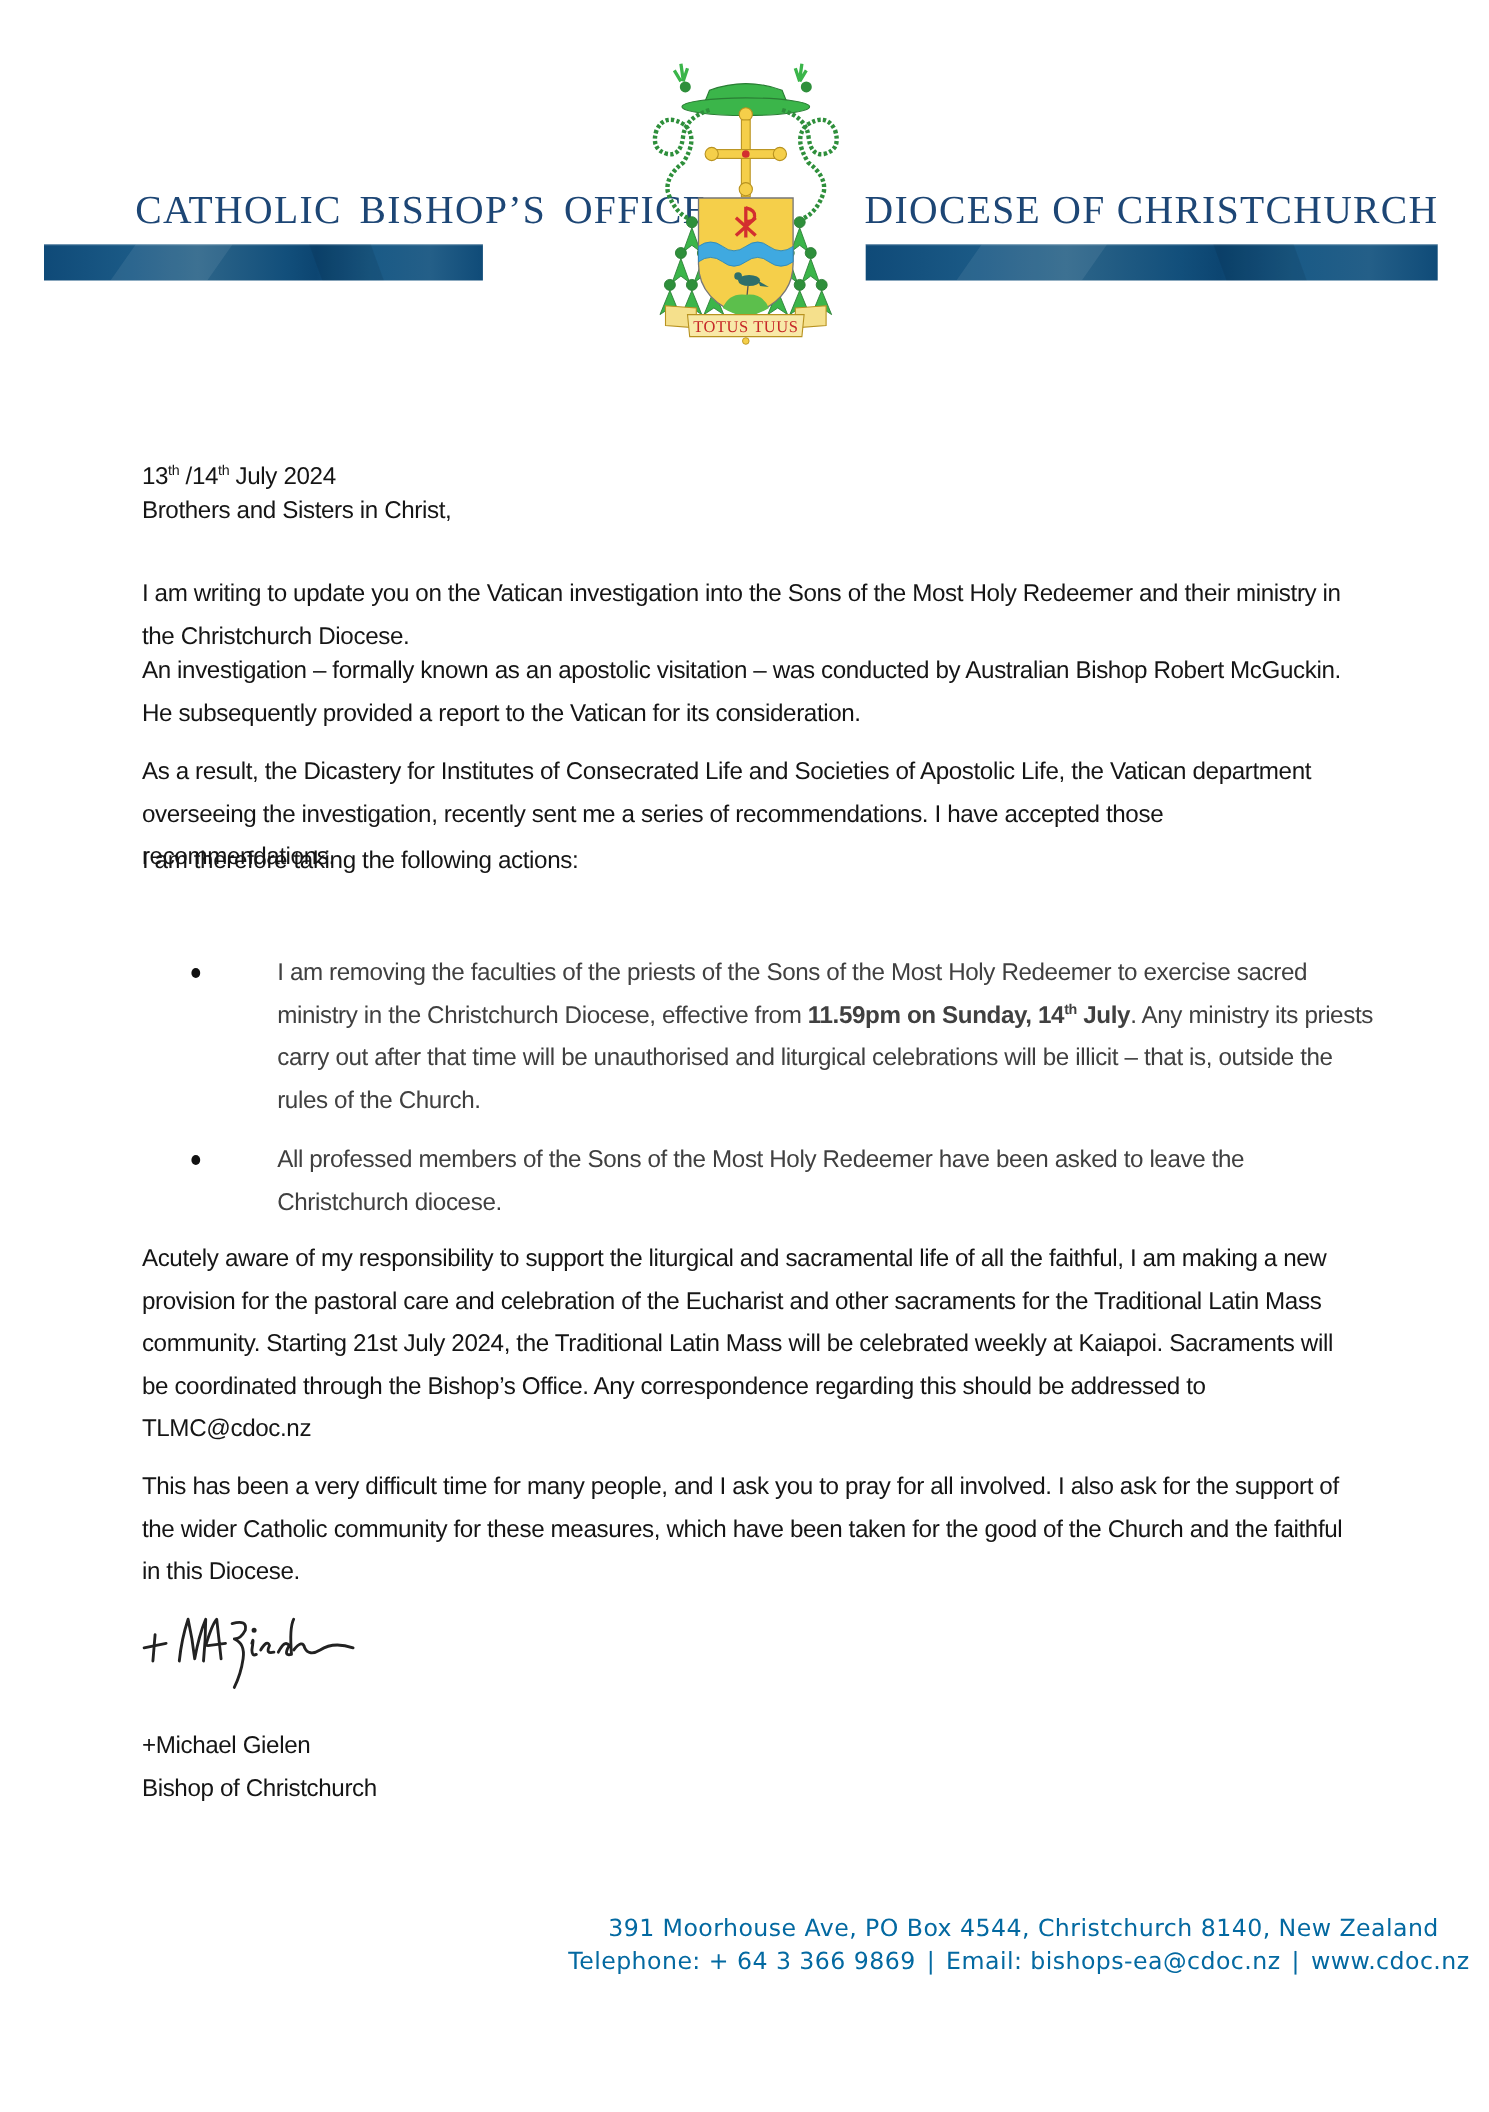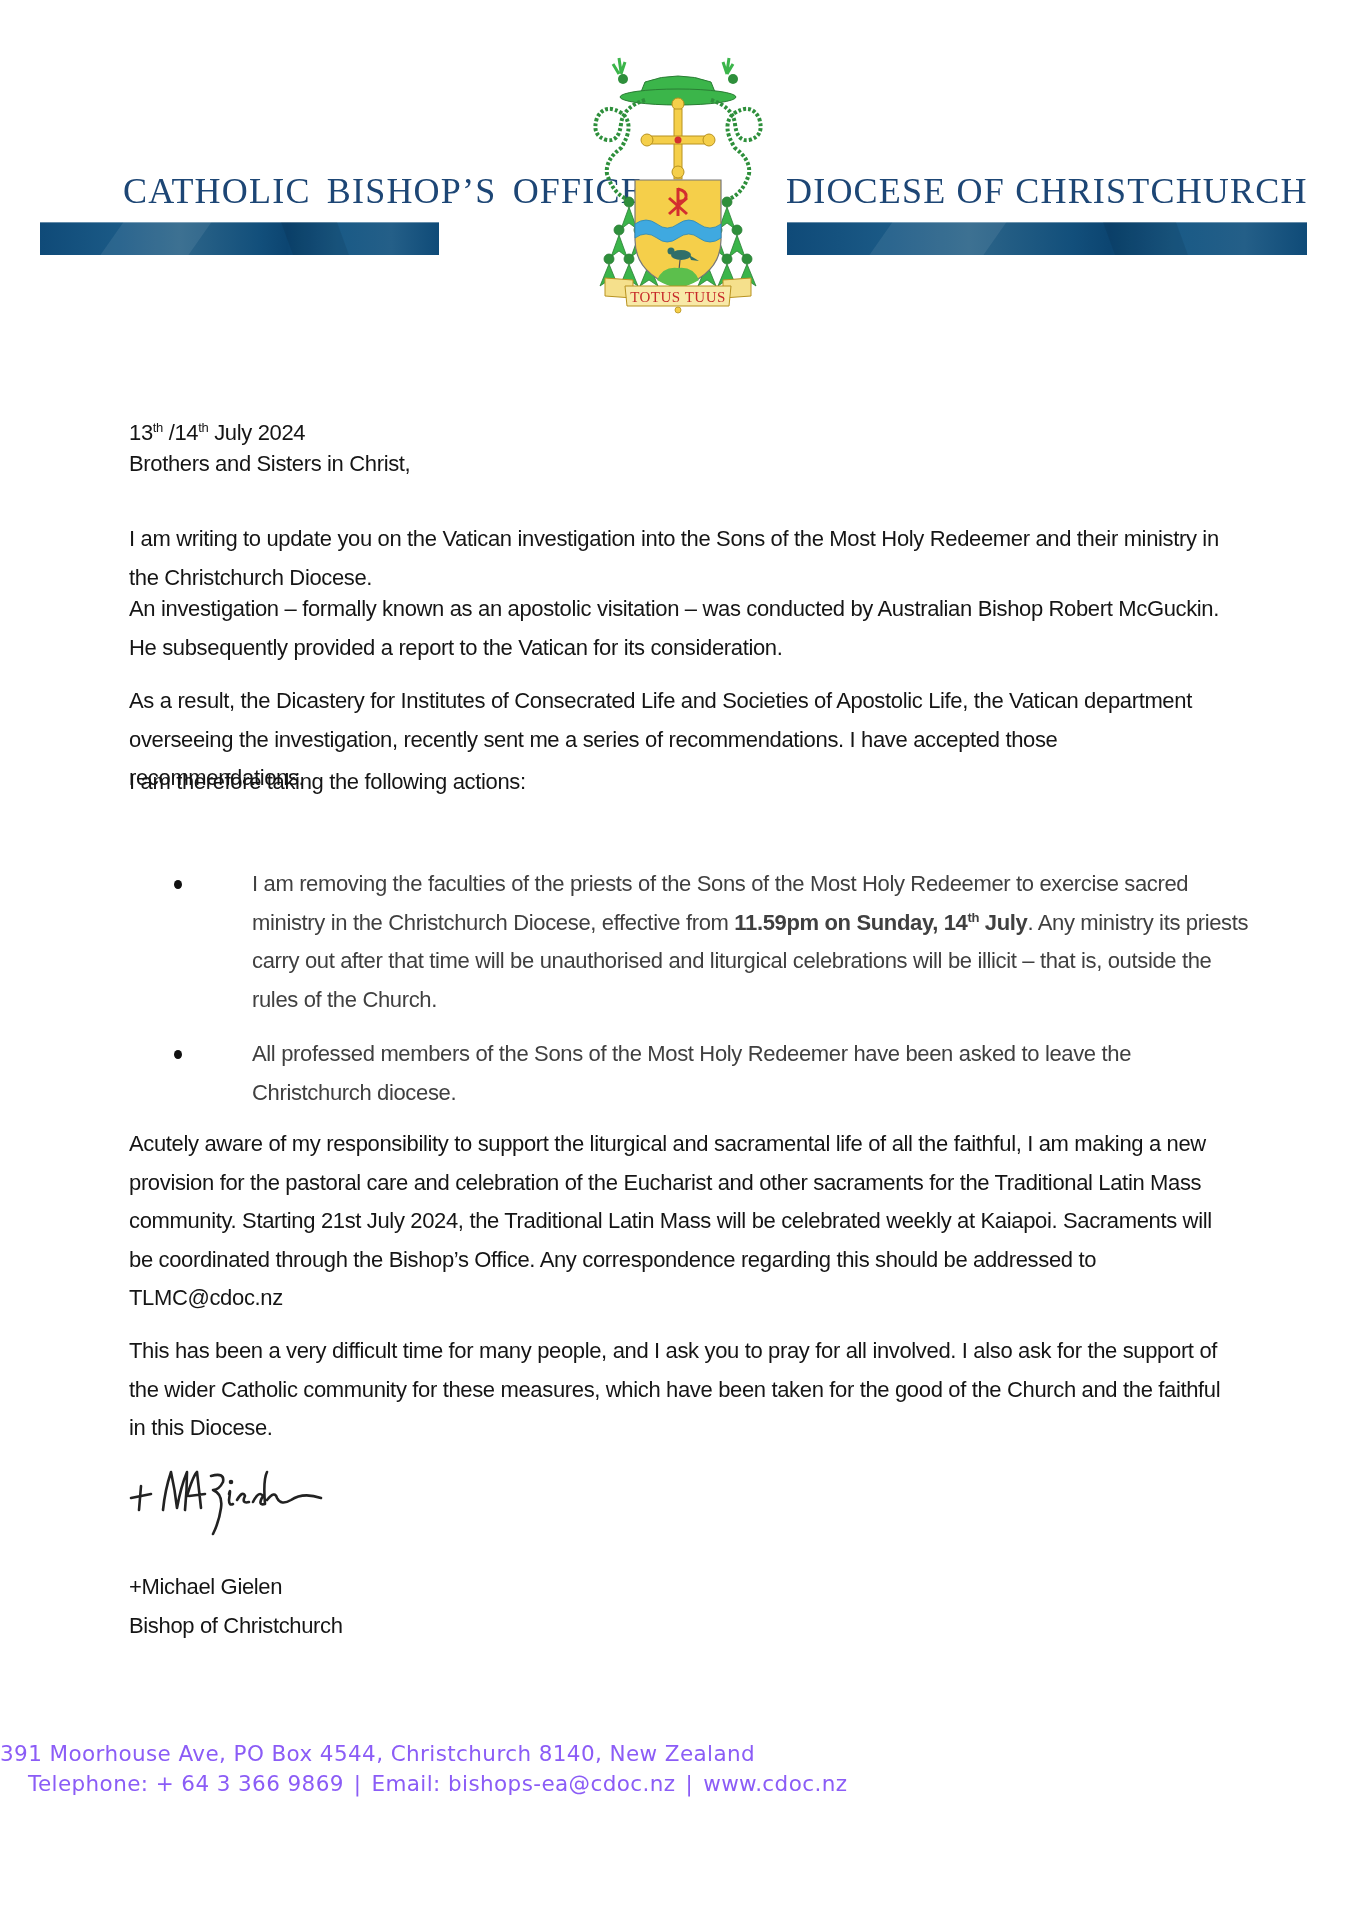--- a/index.html
+++ b/index.html
@@ -34,21 +34,21 @@
   #bullet1 { top: 865px; }
   #bullet2 { top: 1035px; }
 
   #para5 { top: 1125px; }
   #para6 { top: 1332px; }
 
   #signature { position: absolute; left: 125px; top: 1460px; width: 200px; height: 80px; }
   #signer-name { top: 1568px; }
   #signer-title { top: 1607px; }
 
-  .footer { position: absolute; left: 0; width: 1308px; text-align: left; color: #8b5cf6; font-family: "DejaVu Sans", sans-serif; font-size: 21.5px; letter-spacing: 0.4px; white-space: nowrap; }
+  .footer { position: absolute; left: 0; width: 1308px; text-align: right; color: #0369a1; font-family: "DejaVu Sans", sans-serif; font-size: 21.5px; letter-spacing: 0.4px; white-space: nowrap; }
   #footer-address { top: 1741px; }
   #footer-contact { top: 1771px; padding-left: 28px; }
   .sep { margin: 0 10px; }
 </style>
 </head>
 <body>
 
 <div id="hdr-left-text" class="hdr-text">CATHOLIC BISHOP’S OFFICE</div>
 <div id="band-left" class="band"></div>
 

